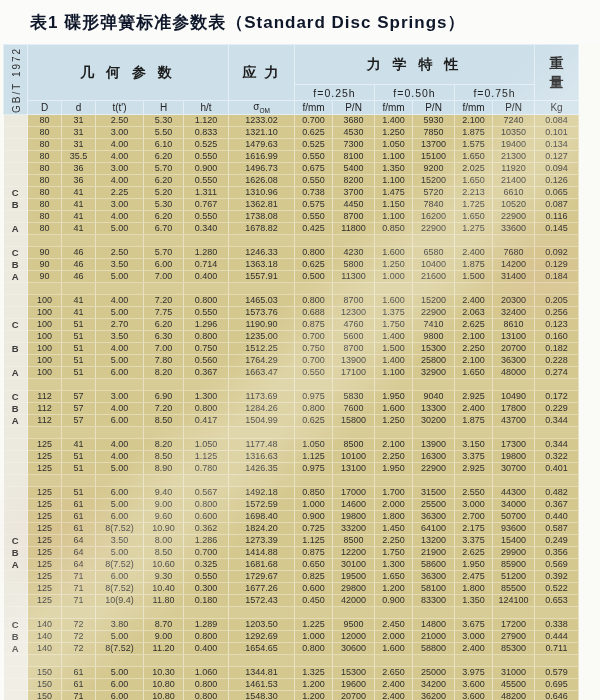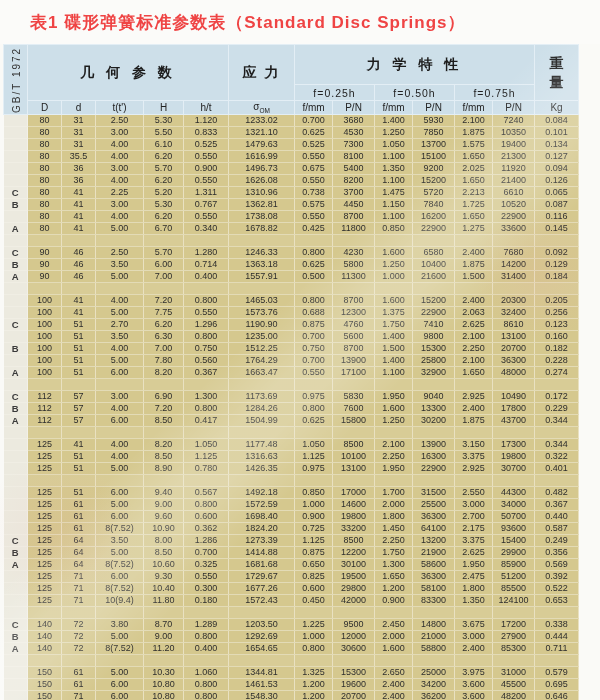--- a/index.html
+++ b/index.html
@@ -2,21 +2,21 @@
 <html><head>
 <meta charset="utf-8">
 <style>
   html,body{margin:0;padding:0;}
   body{
     width:600px;height:700px;overflow:hidden;background:#f7f7f4;
     font-family:"Liberation Sans", sans-serif;
   }
   .page{position:relative;width:600px;height:700px;background:#fafaf7;}
   .title-bar{height:44px;display:flex;align-items:center;padding-left:30px;background:#fbfbf9;}
-  .title{font-size:17px;font-weight:bold;color:#ef4444;letter-spacing:1px;}
+  .title{font-size:17px;font-weight:bold;color:#0f172a;letter-spacing:1px;}
   table{border-collapse:collapse;table-layout:fixed;width:575px;margin-left:3px;}
   
   thead th{
     background:#cddfe9;color:#222;font-weight:normal;
     border:1px solid #e3eef5;padding:0;vertical-align:middle;text-align:center;
   }
   th.gbt{
     writing-mode:vertical-rl;transform:rotate(180deg);
     font-size:10px;letter-spacing:2px;color:#333;
   }

